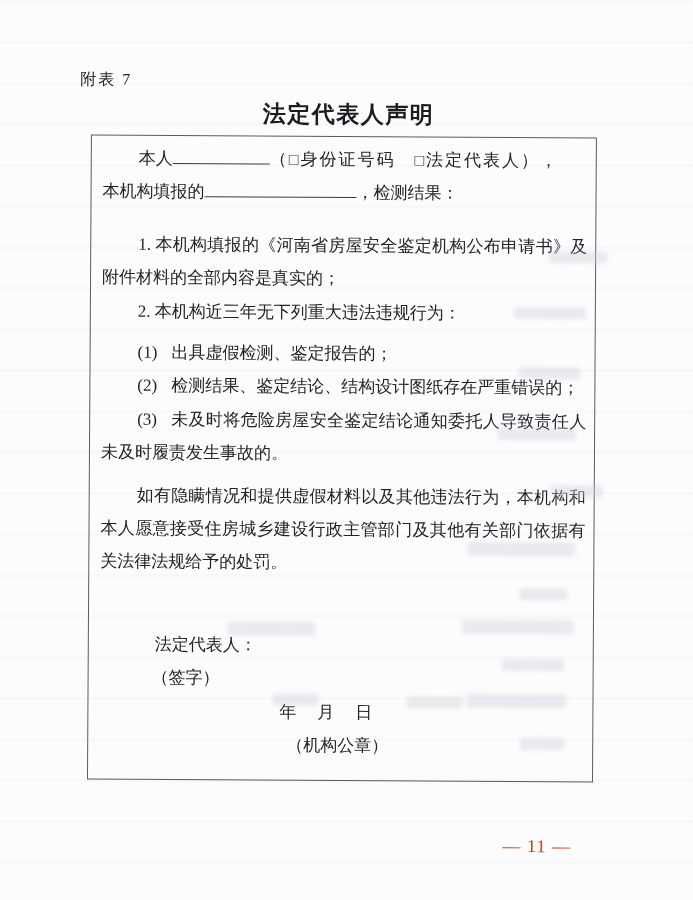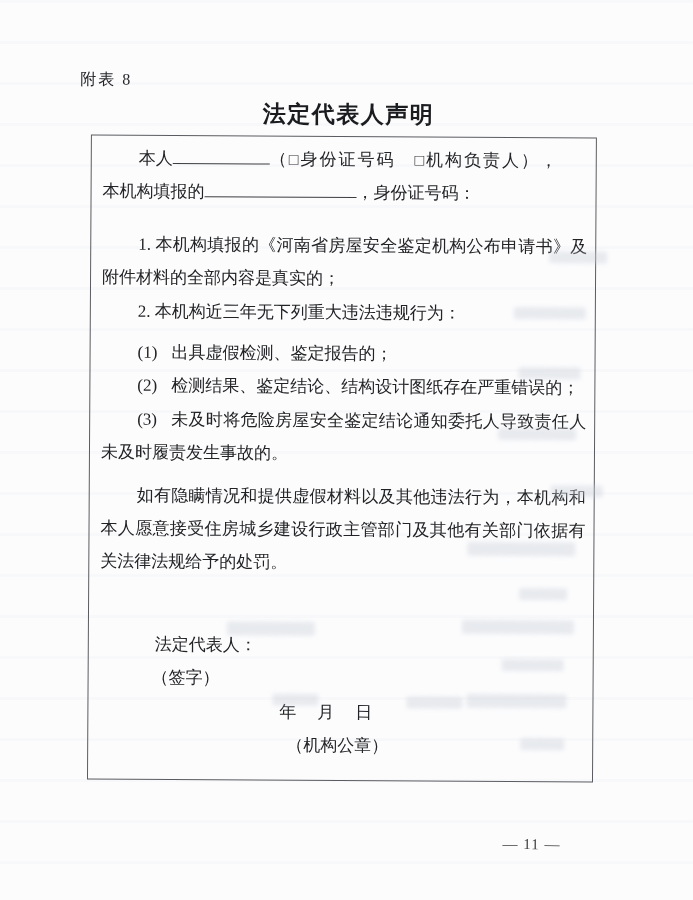--- a/index.html
+++ b/index.html
@@ -60,50 +60,50 @@
   .num-gap { display:inline-block; width:14px; }
   .p1 { margin-top:19px; }
   .sub1 { margin-top:8px; }
   .closing { margin-top:9px; }
   .sig-rep { margin-top:49px; padding-left:55px; }
   .sig-sign { padding-left:52px; }
   .sig-date { padding-left:180px; letter-spacing:2px; }
   .sig-seal { padding-left:187px; }
   .page-number {
     position:absolute; left:505px; top:835px;
-    font-size:15px; letter-spacing:1px; color:#404040;
+    font-size:18px; letter-spacing:1px; color:#c2410c;
   }
   
   .ghost {
     position:absolute;
     background:#c7cdd6;
     opacity:0.38;
     filter:blur(2px);
     border-radius:2px;
     pointer-events:none;
   }
 </style>
 </head>
 <body>
 
 <div class="page">
   <div class="sheet">
 
-    <div class="appendix-label">附表 8</div>
+    <div class="appendix-label">附表 7</div>
 
     <div class="doc-title">法定代表人声明</div>
 
     <div class="decl-box">
 
       <div class="line indent">
-        <span>本人</span><span class="blank blank-name"></span><span class="spread"><span>（</span><span class="checkbox-glyph">□</span><span>身份证号码</span><span>　</span><span class="checkbox-glyph">□</span><span>机构负责人</span><span>），</span></span>
+        <span>本人</span><span class="blank blank-name"></span><span class="spread"><span>（</span><span class="checkbox-glyph">□</span><span>身份证号码</span><span>　</span><span class="checkbox-glyph">□</span><span>法定代表人</span><span>），</span></span>
       </div>
 
       <div class="line">
-        <span>本机构填报的</span><span class="blank blank-id"></span><span>，身份证号码：</span>
+        <span>本机构填报的</span><span class="blank blank-id"></span><span>，检测结果：</span>
       </div>
 
       <p class="para p1">1. 本机构填报的《河南省房屋安全鉴定机构公布申请书》及附件材料的全部内容是真实的；</p>
 
       <p class="para">2. 本机构近三年无下列重大违法违规行为：</p>
 
       <p class="para sub1"><span>(1)</span><span class="num-gap"></span><span>出具虚假检测、鉴定报告的；</span></p>
 
       <p class="para"><span>(2)</span><span class="num-gap"></span><span>检测结果、鉴定结论、结构设计图纸存在严重错误的；</span></p>
 

